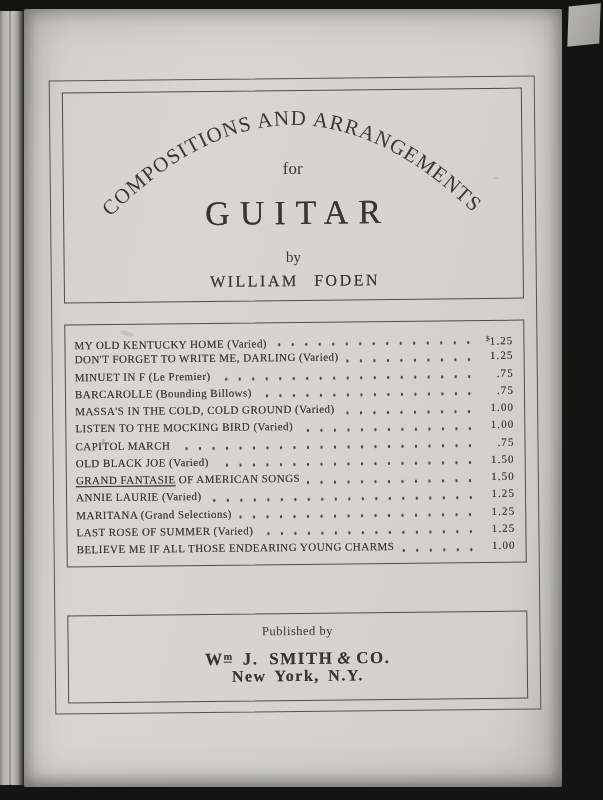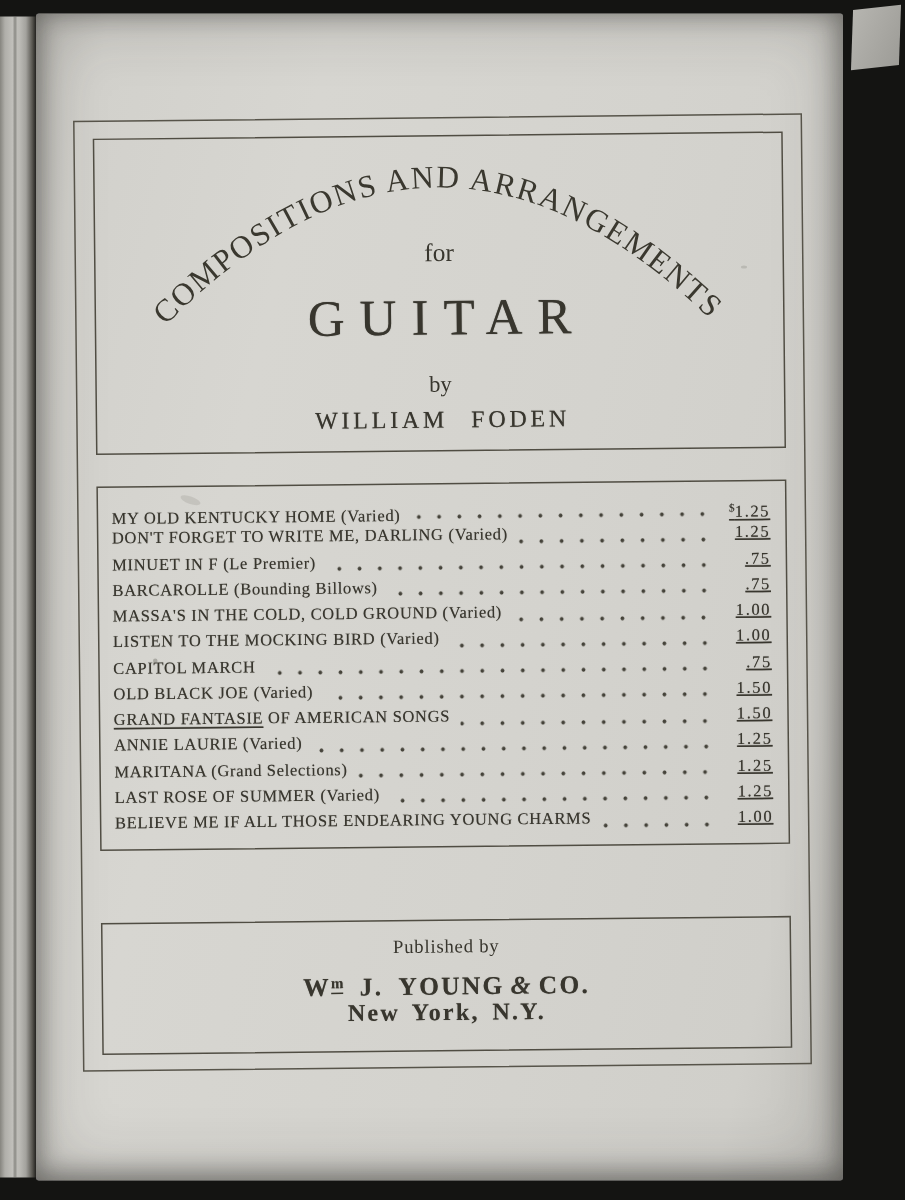--- a/index.html
+++ b/index.html
@@ -66,21 +66,21 @@
   .song-list{position:absolute;inset:0;padding:9px 10px 0 9px;}
   .song-row{display:flex;align-items:baseline;height:17.25px;line-height:17.25px;white-space:nowrap;}
   .song-title{font-size:11px;letter-spacing:.45px;text-shadow:0 0 .5px rgba(56,54,46,.6);}
   .underlined{text-decoration:underline;text-underline-offset:2px;}
   .leader{
     flex:1 1 auto;align-self:stretch;margin:0 4px 0 7px;
     background-image:radial-gradient(circle,#45433a 1.05px,rgba(0,0,0,0) 1.5px);
     background-size:13.5px 3px;background-repeat:repeat-x;background-position:100% 10.5px;
   }
   .song-price{font-size:11px;letter-spacing:1.1px;min-width:34px;text-align:right;
-    text-shadow:0 0 .5px rgba(56,54,46,.6);text-decoration:underline;}
+    text-shadow:0 0 .5px rgba(56,54,46,.6);}
   .currency-sup{font-size:7.5px;vertical-align:3.5px;letter-spacing:0;}
 
   
   .published-by{top:10px;font-size:12.5px;line-height:15px;letter-spacing:.5px;}
   .publisher-name{top:31px;font-size:17px;line-height:21px;font-weight:bold;letter-spacing:1.5px;word-spacing:5px;
     text-shadow:0 0 .5px rgba(56,54,46,.6);}
   .name-sup{font-size:10px;vertical-align:5px;border-bottom:1.2px solid #38362e;letter-spacing:0;}
   .amp{font-style:italic;padding:0 4px;font-weight:bold;}
   .publisher-city{top:52px;font-size:16px;line-height:19px;font-weight:bold;letter-spacing:1.5px;word-spacing:3px;
     text-shadow:0 0 .5px rgba(56,54,46,.6);}
@@ -179,19 +179,19 @@
             <div class="song-row">
               <span class="song-title">BELIEVE ME IF ALL THOSE ENDEARING YOUNG CHARMS</span>
               <span class="leader"></span>
               <span class="song-price">1.00</span>
             </div>
           </div>
       </div>
 
       <div class="box pub-box">
         <div class="centered published-by">Published by</div>
-        <div class="centered publisher-name"><span>W</span><span class="name-sup">m</span>&nbsp;<span>J. YOUNG</span><span class="amp">&amp;</span><span>CO.</span></div>
+        <div class="centered publisher-name"><span>W</span><span class="name-sup">m</span>&nbsp;<span>J. SMITH</span><span class="amp">&amp;</span><span>CO.</span></div>
         <div class="centered publisher-city">New York, N.Y.</div>
       </div>
 
     </div>
   </div>
 </div>
 
 </body></html>

